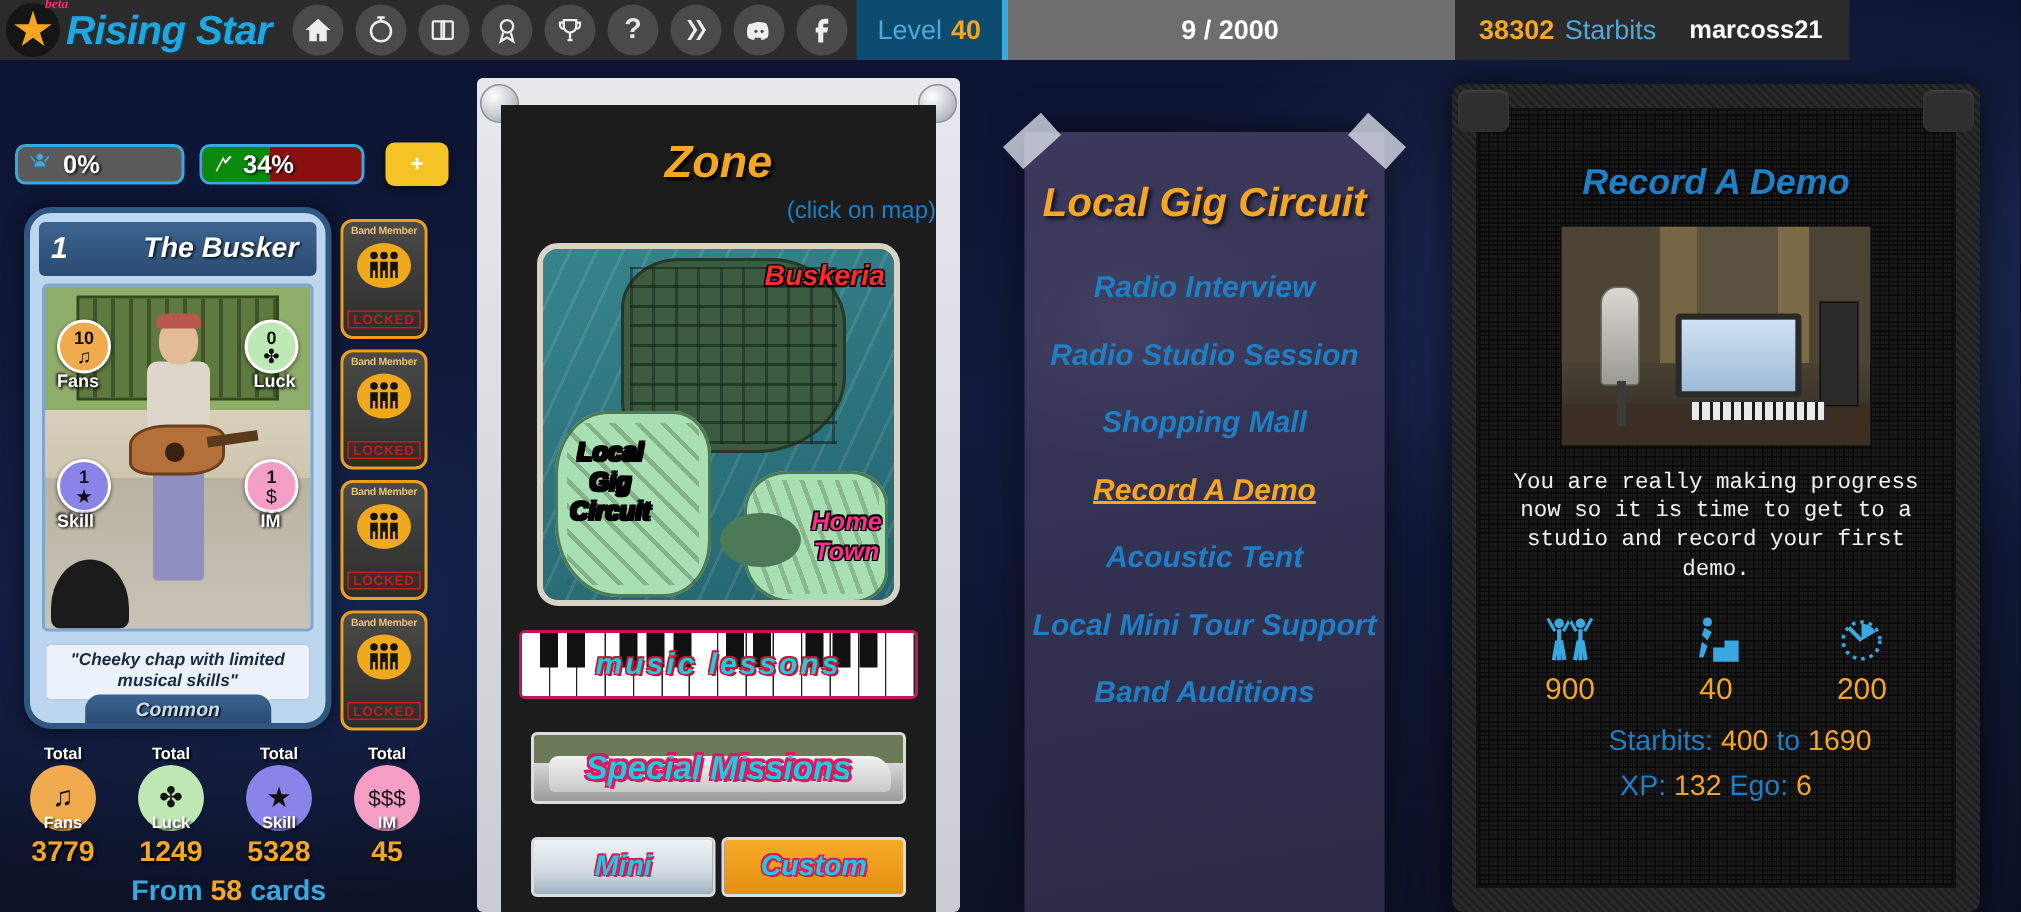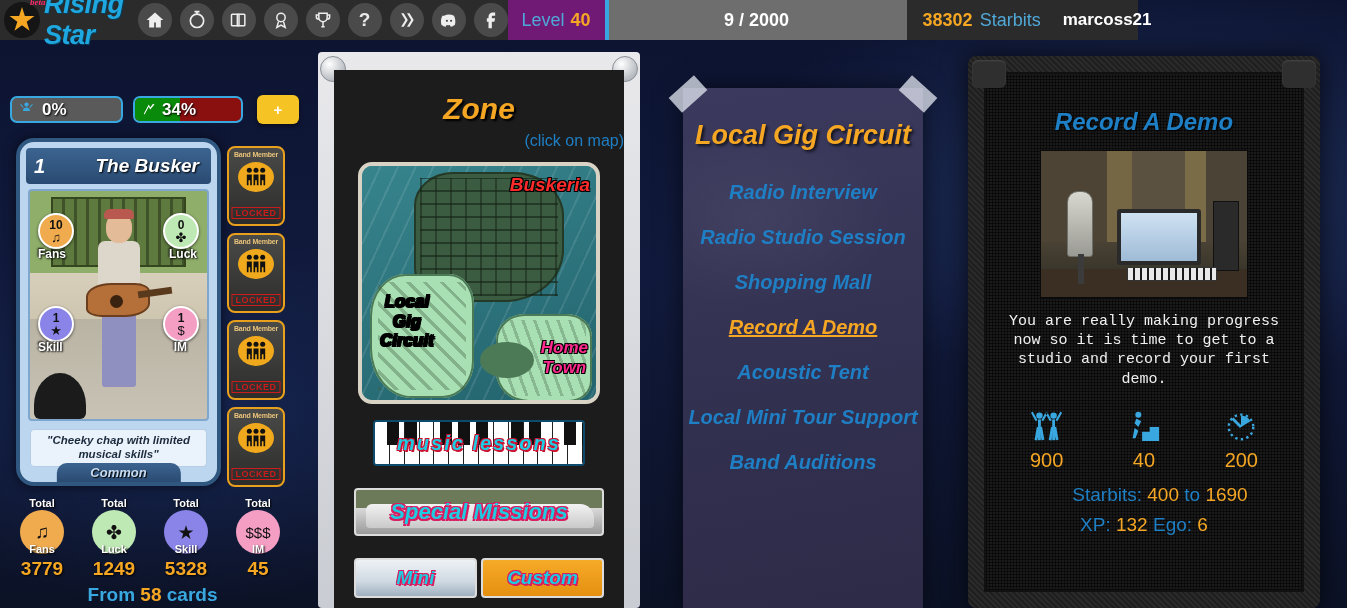--- a/index.html
+++ b/index.html
@@ -29,21 +29,21 @@
       radial-gradient(ellipse 38px 95px at 330px 300px, #16306a 55%, transparent 60%),
       radial-gradient(ellipse 44px 75px at 420px 300px, #0f2450 55%, transparent 60%),
       radial-gradient(ellipse 36px 92px at 500px 300px, #1a3576 55%, transparent 60%),
       radial-gradient(ellipse 40px 80px at 590px 300px, #112a5e 55%, transparent 60%),
       radial-gradient(ellipse 34px 88px at 660px 300px, #16306a 55%, transparent 60%);
     opacity: .9;
   }
 
   
   #topnav {
-    position: absolute; top: 0; left: 0; width: 1138px; height: 40px;
+    position: absolute; top: 0; left: 0; width: 1233px; height: 40px;
     background: #2b2b2b;
     display: flex; align-items: center; z-index: 50;
   }
   .logo-wrap { display:flex; align-items:center; padding-left: 4px; }
   .logo-star {
     width: 36px; height: 36px; position: relative; flex: none;
     background: #151515; border-radius: 50%;
     display:flex; align-items:center; justify-content:center;
   }
   .star-shape {
@@ -64,21 +64,21 @@
   .navicons { display: flex; gap: 8px; margin-left: 14px; align-items: center; }
   .navicon {
     width: 34px; height: 34px; border-radius: 50%;
     background: #4a4a4a; display:flex; align-items:center; justify-content:center;
     color: #e8e8e8; cursor: pointer;
   }
   .navicon svg { display:block; }
 
   .statbar { margin-left: auto; display:flex; align-items: center; height: 40px; }
   .stat-level {
-    background: #701a75; height: 40px; padding: 0 14px; display:flex; align-items:center;
+    background: #0c4a6e; height: 40px; padding: 0 14px; display:flex; align-items:center;
     gap: 6px; font-size: 18px; border-right: 2px solid #3aa8e0;
   }
   .stat-level .lbl { color: #4fa8d8; }
   .stat-level .val { color: #f5a623; font-weight: bold; }
   .stat-xp {
     background: #6e6e6e; height: 40px; width: 300px; display:flex;
     align-items:center; justify-content:center;
     color: #fff; font-size: 18px; font-weight: bold;
     position: relative; overflow: hidden;
   }
@@ -292,21 +292,21 @@
   .map-lbl {
     position:absolute; font-size: 16px; font-weight: bold; font-style: italic;
     text-shadow: 1px 1px 0 #000, -1px -1px 0 #000, 1px -1px 0 #000, -1px 1px 0 #000;
     white-space: nowrap; line-height: 1.15; text-align:center;
   }
   .lbl-buskeria { color:#ff2b2b; right: 6px; top: 8px; font-size: 19px; }
   .lbl-lgc { color:#000000; left: 18px; top: 126px; font-size: 17px; }
   .lbl-home { color:#ff2b8f; right: 8px; top: 172px; font-size: 17px; }
 
   .btn-lessons {
-    margin: 16px auto 0; width: 212px; height: 46px; border: 2px solid #0c4a6e;
+    margin: 16px auto 0; width: 266px; height: 46px; border: 2px solid #be185d;
     border-radius: 4px; position: relative; overflow: hidden; background:#fff;
     display:flex; align-items:center; justify-content:center;
   }
   .keys { position:absolute; inset: 0; display:flex; }
   .keys .w { flex: 1; background:#fff; border-right: 1px solid #222; }
   .blacks { position:absolute; left:0; top:0; height: 55%; width:100%; }
   .blacks i {
     position:absolute; top:0; width: 12px; height: 100%; background:#111;
   }
   .lessons-txt {

